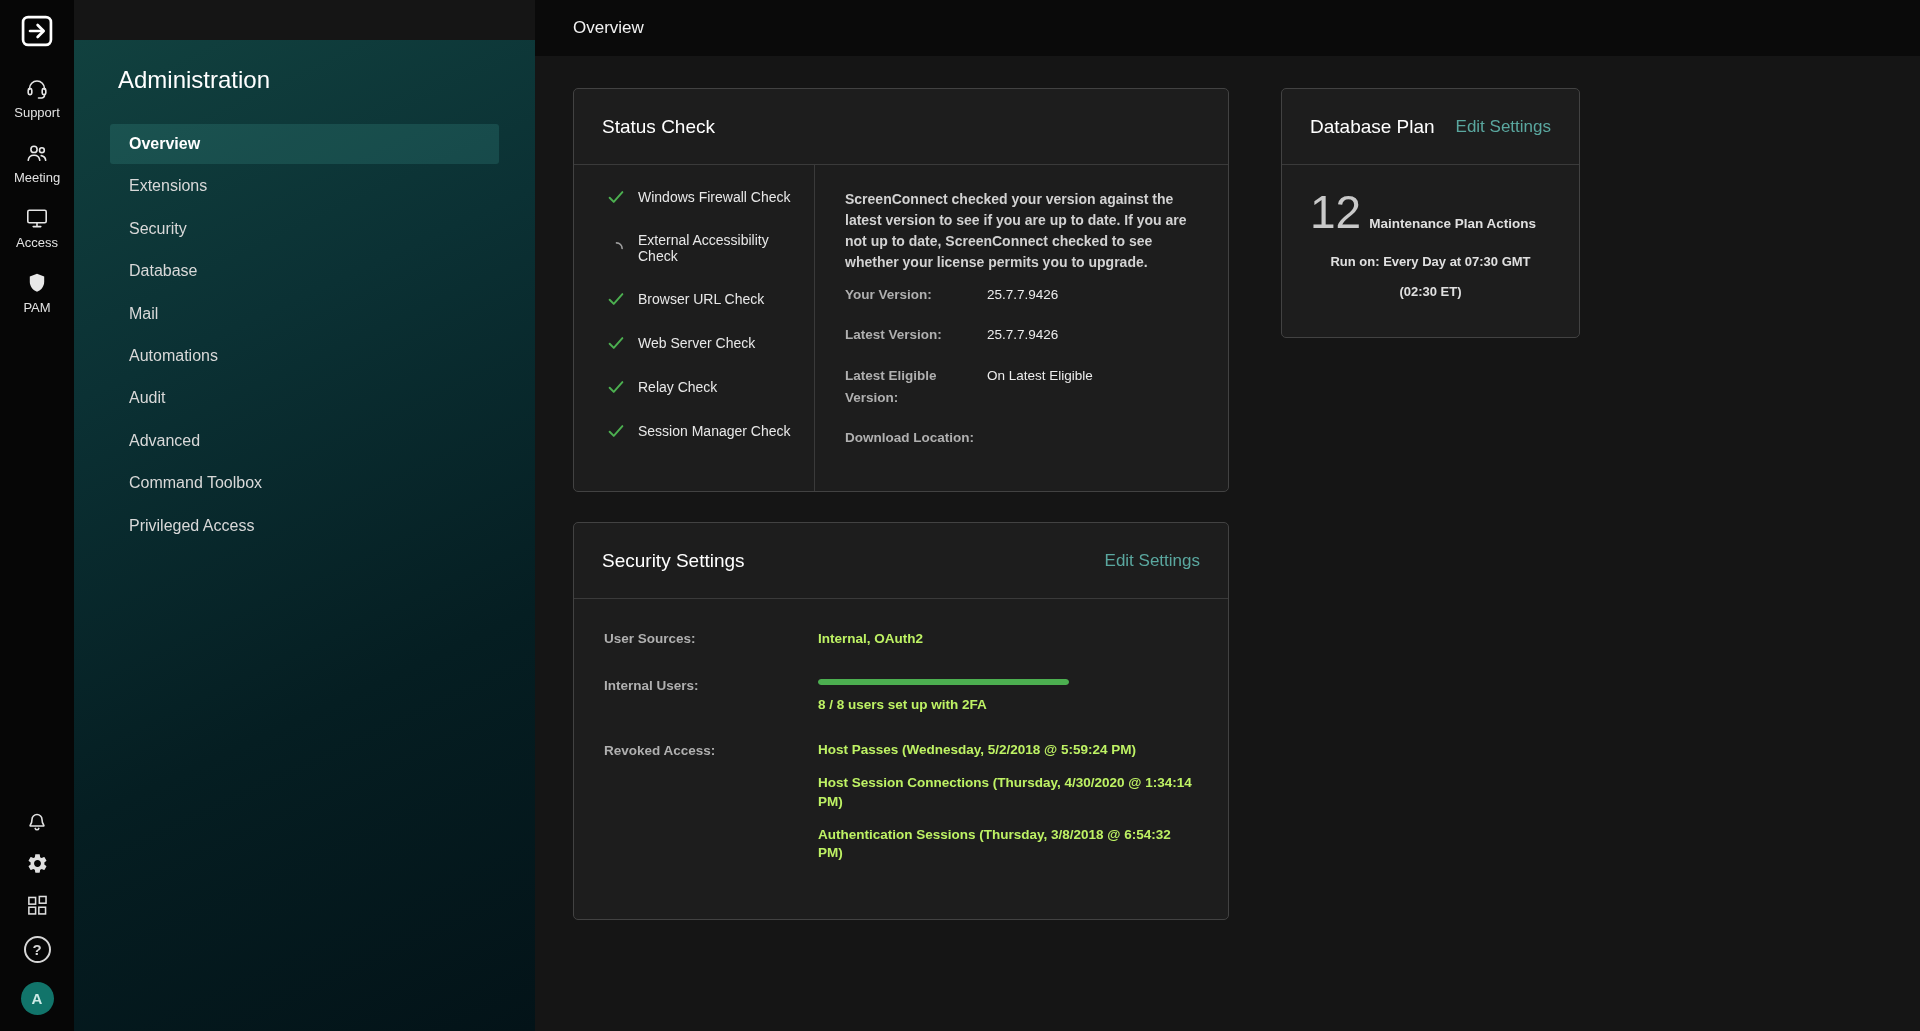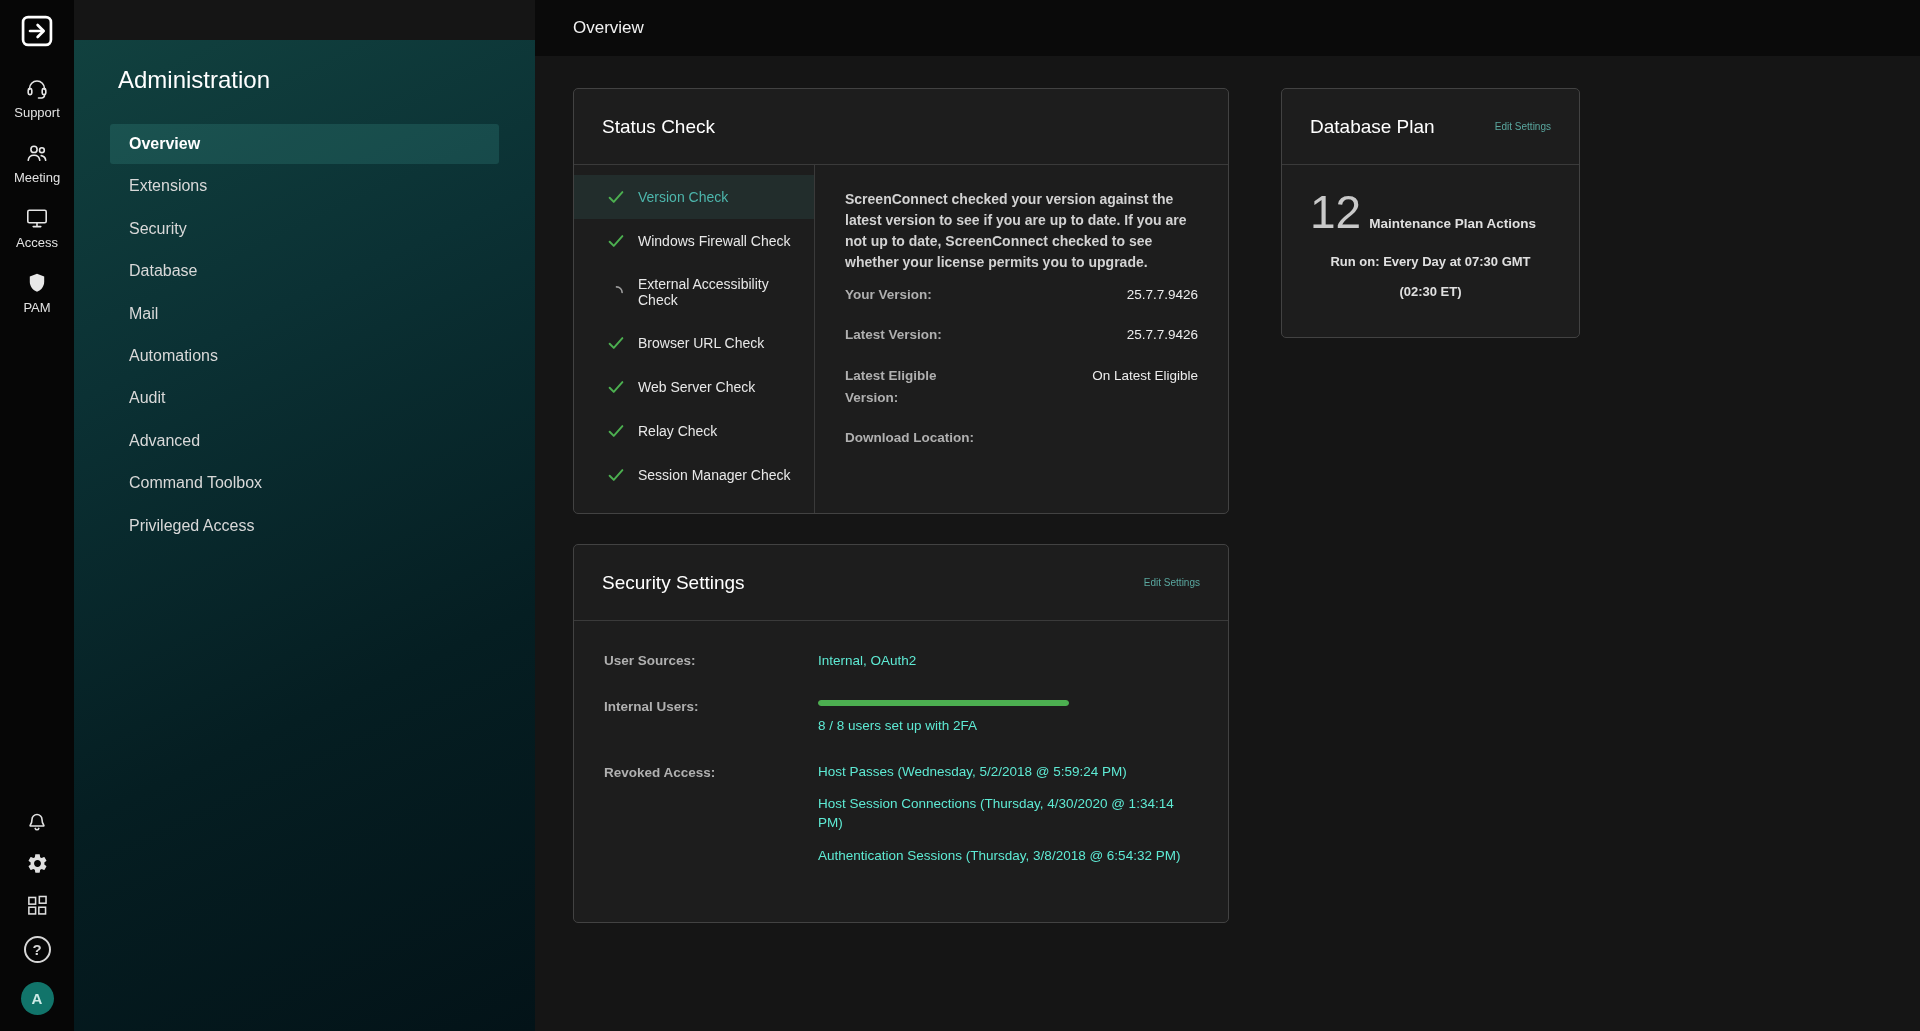--- a/index.html
+++ b/index.html
@@ -67,50 +67,50 @@
   }
   .col-left { width: 656px; flex-shrink: 0; display: flex; flex-direction: column; gap: 30px; }
   .col-right { width: 299px; flex-shrink: 0; }
 
   .card { background: #1d1d1d; border: 1px solid #424242; border-radius: 5px; width: 100%; }
   .card-header {
     padding: 0 28px; height: 76px; display: flex; align-items: center;
     justify-content: space-between; border-bottom: 1px solid #3a3a3a;
   }
   .card-title { font-size: 19px; font-weight: 500; color: #ffffff; }
-  .edit-link { font-size: 10px; color: var(--link, #5aa79f); cursor: pointer; text-decoration: none; }
+  .edit-link { font-size: 17px; color: var(--link, #5aa79f); cursor: pointer; text-decoration: none; }
 
   
   .status-body { display: flex; align-items: stretch; }
   .check-list { width: 241px; flex-shrink: 0; border-right: 1px solid #3a3a3a; padding: 10px 0 16px; }
   .check-item {
     display: flex; align-items: center; gap: 13px;
     padding: 13px 10px 13px 33px; font-size: 14px; color: #e8e8e8; cursor: pointer;
   }
   .check-item.selected { background: rgba(77, 182, 172, 0.10); color: var(--accent, #4db6ac); }
   .check-icon { width: 18px; display: flex; flex-shrink: 0; }
   .check-detail { flex: 1; padding: 24px 30px; min-width: 0; }
   .detail-desc { margin-bottom: 11px; font-size: 14px; font-weight: 700; color: #d2d2d2; line-height: 1.5; }
-  .detail-row { display: flex; margin-bottom: 18px; font-size: 13.5px; line-height: 1.65; justify-content: space-between; }
+  .detail-row { display: flex; margin-bottom: 18px; font-size: 13.5px; line-height: 1.65; }
   .detail-label { width: 142px; flex-shrink: 0; font-weight: 700; color: #b0b0b0; padding-right: 10px; }
   .detail-value { color: #ededed; word-break: break-word; min-width: 0; }
   .detail-value a { color: var(--link, #5aa79f); text-decoration: none; }
 
   
   .db-body { padding: 24px 28px 30px; }
   .db-count-row { display: flex; align-items: baseline; gap: 8px; }
   .db-count { font-size: 46px; color: #c9c9c9; font-weight: 400; line-height: 1; }
   .db-count-label { font-size: 13.5px; font-weight: 700; color: #e0e0e0; }
   .db-runon { margin-top: 12px; font-size: 13px; font-weight: 700; color: #e0e0e0; line-height: 2.3; text-align: center; }
 
   
   .sec-body { padding: 30px 30px 16px; }
   .sec-row { display: flex; margin-bottom: 26px; font-size: 13.5px; }
   .sec-label { width: 214px; flex-shrink: 0; font-weight: 700; color: #b0b0b0; line-height: 1.5; }
-  .sec-value { color: #5eead4; flex: 1; line-height: 1.5; }
+  .sec-value { color: #bef264; flex: 1; line-height: 1.5; font-weight: bold; }
   .progress { width: 251px; height: 6px; border-radius: 3px; background: #2e2e2e; overflow: hidden; margin-top: 3px; }
   .progress-fill { width: 100%; height: 100%; background: var(--success, #4caf50); border-radius: 3px; }
   .progress-text { margin-top: 10px; }
   .revoked-item { margin-bottom: 14px; line-height: 1.4; }
 
   svg { display: block; }
 </style>
 </head>
 <body>
 
@@ -221,28 +221,20 @@
 
     <div class="content">
       <div class="col-left">
 
         <section class="card">
           <div class="card-header">
             <h2 class="card-title">Status Check</h2>
           </div>
           <div class="status-body">
             <div class="check-list">
-              <div class="check-item selected">
-                <span class="check-icon">
-                  <svg width="18" height="18" viewBox="0 0 24 24">
-                      <path d="M3.5 13l5.5 5.5L20.5 5.5" fill="none" stroke="#4caf50" stroke-width="2.6" stroke-linecap="round" stroke-linejoin="round"></path>
-                    </svg>
-                </span>
-                <span>Version Check</span>
-              </div>
               <div class="check-item">
                 <span class="check-icon">
                   <svg width="18" height="18" viewBox="0 0 24 24">
                       <path d="M3.5 13l5.5 5.5L20.5 5.5" fill="none" stroke="#4caf50" stroke-width="2.6" stroke-linecap="round" stroke-linejoin="round"></path>
                     </svg>
                 </span>
                 <span>Windows Firewall Check</span>
               </div>
               <div class="check-item">
                 <span class="check-icon">

